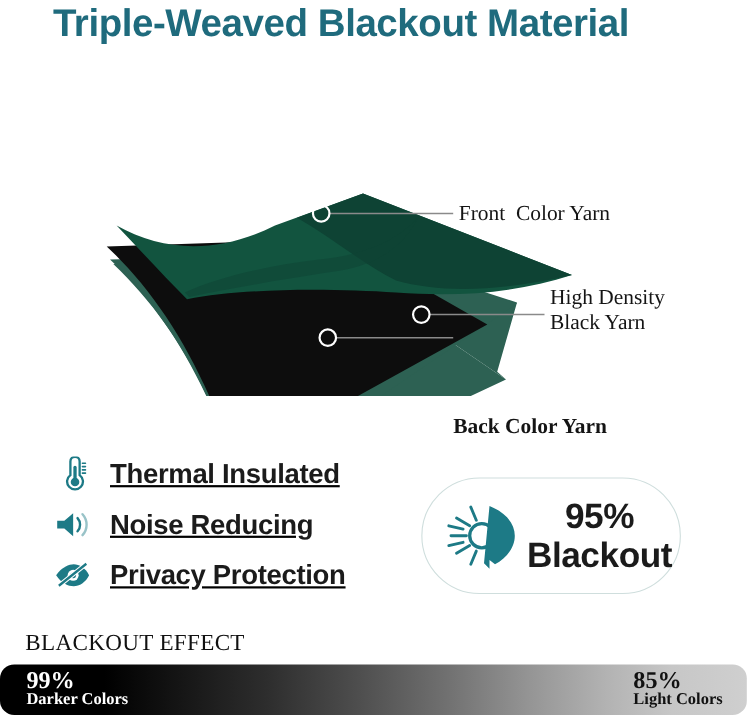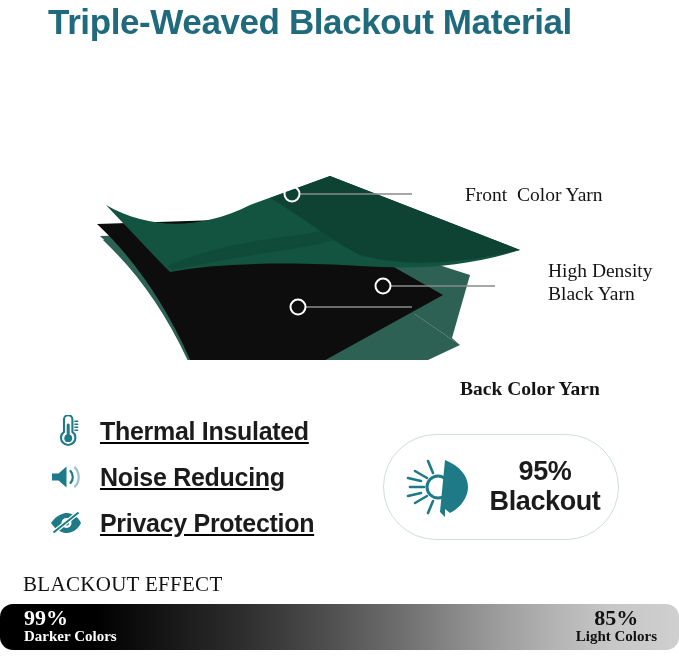--- a/index.html
+++ b/index.html
@@ -45,21 +45,20 @@
     top: 0;
   }
 
   .callout-label {
     position: absolute;
     font-family: "Liberation Serif", serif;
     font-size: 19.5px;
     color: #141414;
     line-height: 1.18;
     white-space: pre;
-    margin-left: 48px;
   }
   #callout-front  { left: 417px; top: 103px; }
   #callout-black  { left: 500px; top: 179px; }
   #callout-back   { left: 412px; top: 297px; font-weight: bold; }
 
   
   #feature-list {
     position: absolute;
     left: 46px;
     top: 408px;
@@ -109,21 +108,21 @@
     height: 68px;
     display: flex;
     align-items: center;
     justify-content: center;
   }
   #badge-text {
     flex: 1;
     text-align: center;
     font-family: "Liberation Sans", sans-serif;
     font-weight: bold;
-    font-size: 27px;
+    font-size: 32px;
     color: #1b1b1b;
     line-height: 1.1;
     letter-spacing: -0.4px;
     padding-right: 6px;
   }
   #badge-text .pct { display: block; }
   #badge-text .word { display: block; }
 
   
   #blackout-effect-heading {
@@ -164,21 +163,21 @@
     line-height: 1.05;
   }
   #bar-left {
     left: 24px;
     color: #ffffff;
     text-align: left;
   }
   #bar-right {
     right: 22px;
     color: #111111;
-    text-align: center;
+    text-align: left;
   }
   .bar-pct { display: block; font-size: 22px; }
   .bar-sub { display: block; font-size: 15px; }
 </style>
 </head>
 <body>
 
 <div id="page-title">Triple-Weaved Blackout Material</div>
 
 <div id="diagram-area">

